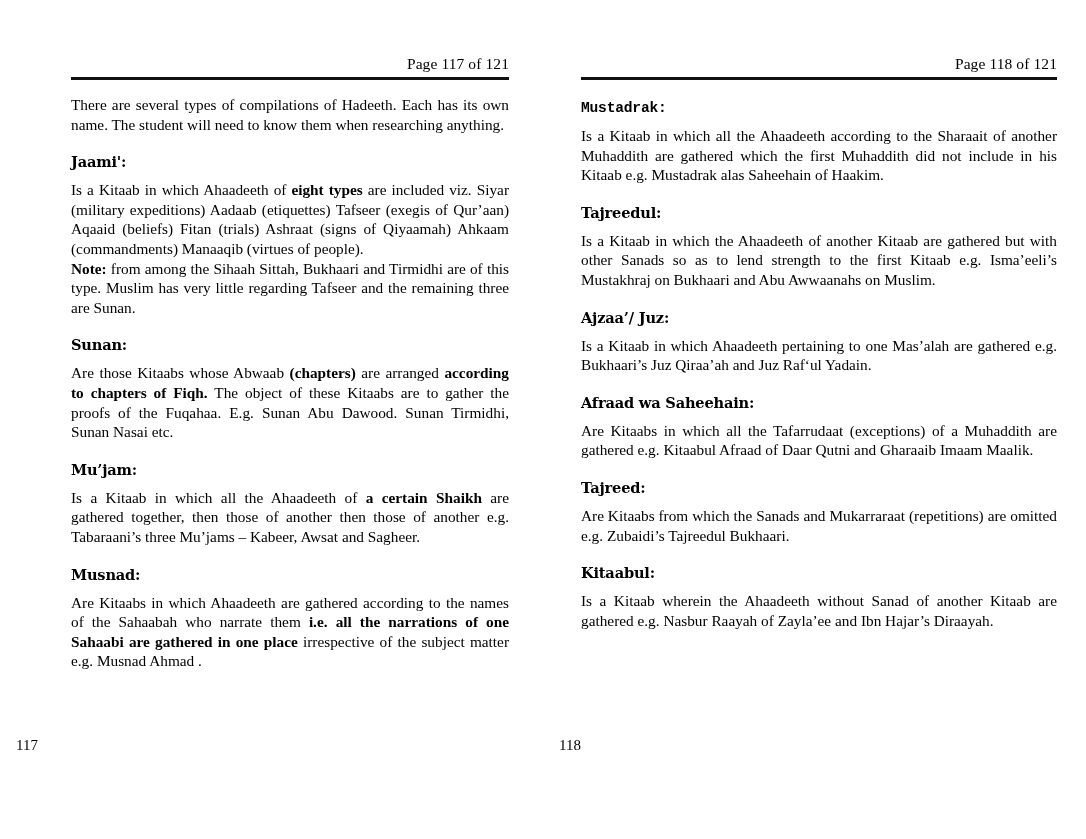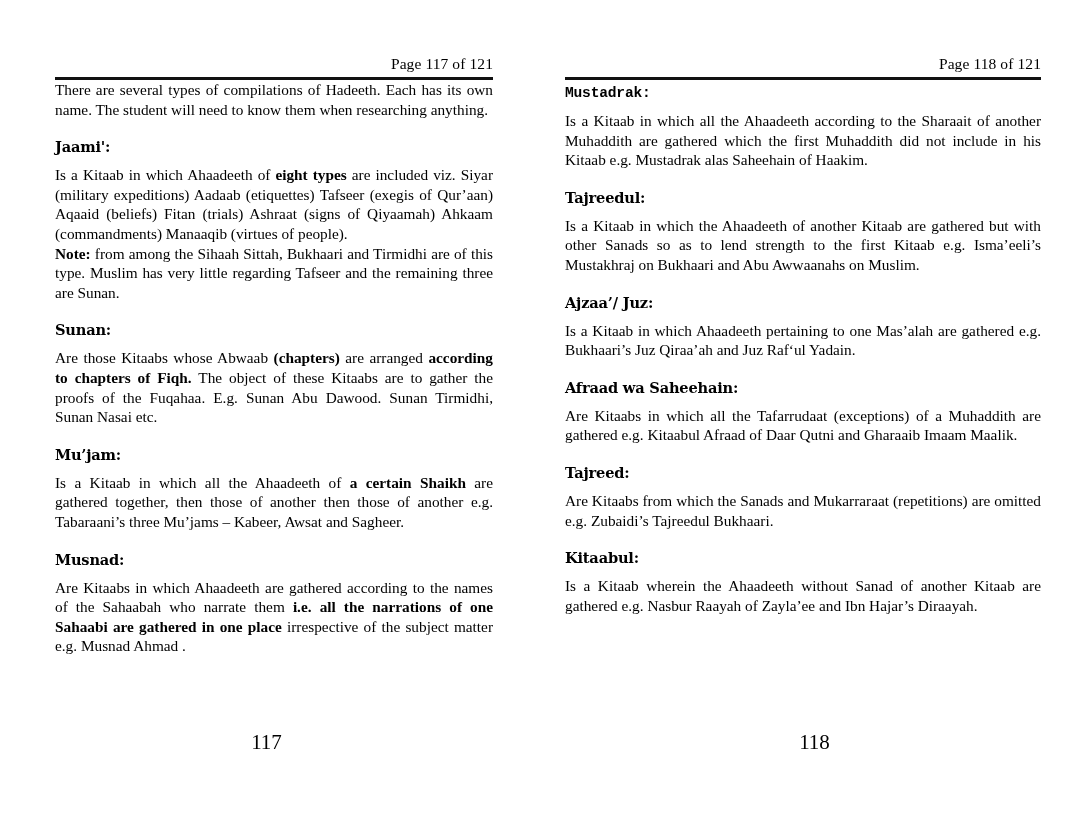--- a/index.html
+++ b/index.html
@@ -22,41 +22,41 @@
     display: flex;
   }
 
   .page {
     position: relative;
     box-sizing: border-box;
     flex: 0 0 50%;
     height: 839px;
   }
 
-  .page-left  { padding: 55px 50px 0 55px; }
+  .page-left  { padding: 55px 50px 0 55px; margin-left: 16px; }
   .page-right { padding: 55px 45px 0 22px; }
 
   
   .page-header {
     text-align: right;
     font-size: 15.5px;
     line-height: 1.1;
     letter-spacing: .1px;
     padding-bottom: 2px;
   }
   .header-rule {
     border: 0;
     border-top: 3px solid #111;
     margin: 3px 0 0 0;
     padding: 0;
     height: 0;
   }
 
   
-  .content { }
+  .content { padding-top: 15px; }
 
   .para {
     margin: 0 0 0 0;
     font-size: 15.3px;
     line-height: 19.6px;
     text-align: justify;
     text-justify: inter-word;
     hyphens: none;
   }
 
@@ -74,22 +74,22 @@
   .section + .section { margin-top: 4px; }
 
   b, strong { font-weight: bold; }
 
   
   .folio {
     position: absolute;
     bottom: 86px;
     left: 0;
     right: 0;
-    text-align: center;
-    font-size: 21px;
+    text-align: left;
+    font-size: 15px;
     line-height: 1;
   }
   .page-left .folio  { padding-right: 10px; }
   .page-right .folio { }
 </style>
 </head>
 <body>
 
 <div class="spread">
 

